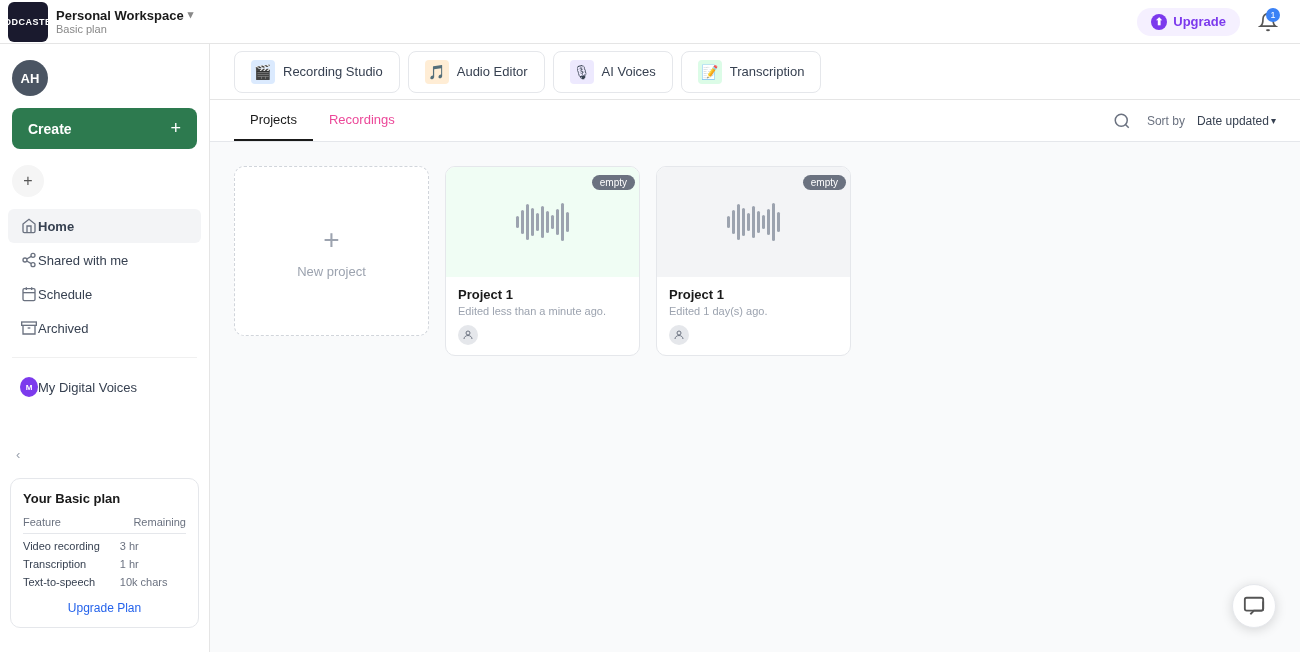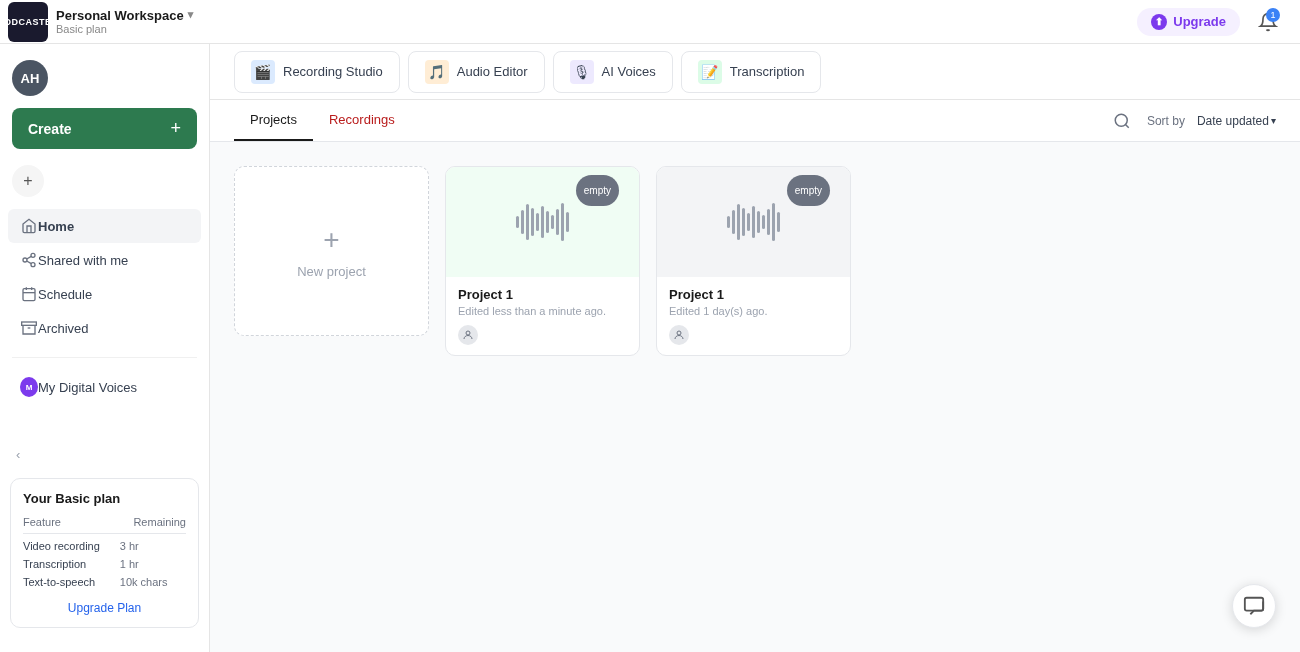--- a/index.html
+++ b/index.html
@@ -334,21 +334,21 @@
       border-bottom: 1px solid #e5e7eb;
       flex-shrink: 0;
     }
     .tabs {
       display: flex;
       gap: 0;
     }
     .tab {
       padding: 12px 16px;
       font-size: 13px;
-      color: #b91c1c;
+      color: #ec4899;
       cursor: pointer;
       border-bottom: 2px solid transparent;
       font-weight: 500;
     }
     .tab.active {
       color: #1a1a1a;
       border-bottom: 2px solid #1a1a1a;
     }
     .tabs-right {
       display: flex;
@@ -425,26 +425,26 @@
       align-items: center;
       justify-content: center;
       position: relative;
     }
     .project-thumbnail.gray-bg {
       background: #f3f4f6;
     }
     .empty-badge {
       position: absolute;
       top: 8px;
-      right: 20px;
+      right: 4px;
       background: #6b7280;
       color: #fff;
       font-size: 10px;
       border-radius: 20px;
-      padding: 10px 8px;
+      padding: 2px 8px;
     }
     .waveform-icon {
       display: flex;
       align-items: center;
       gap: 2px;
       height: 40px;
     }
     .waveform-bar {
       width: 3px;
       border-radius: 2px;

